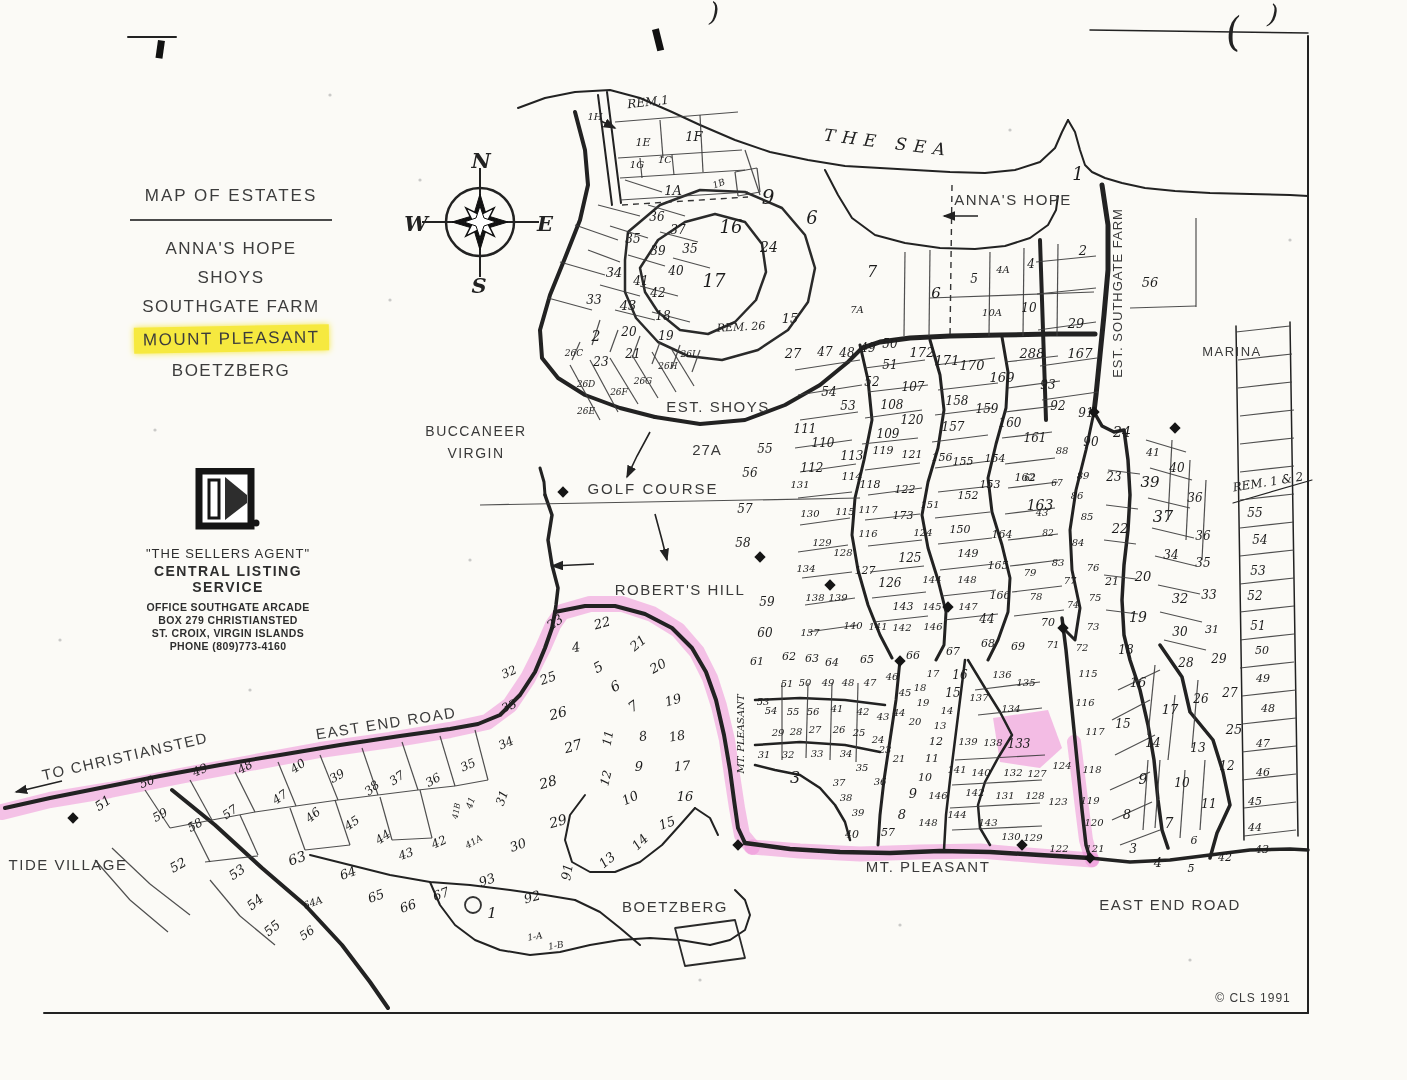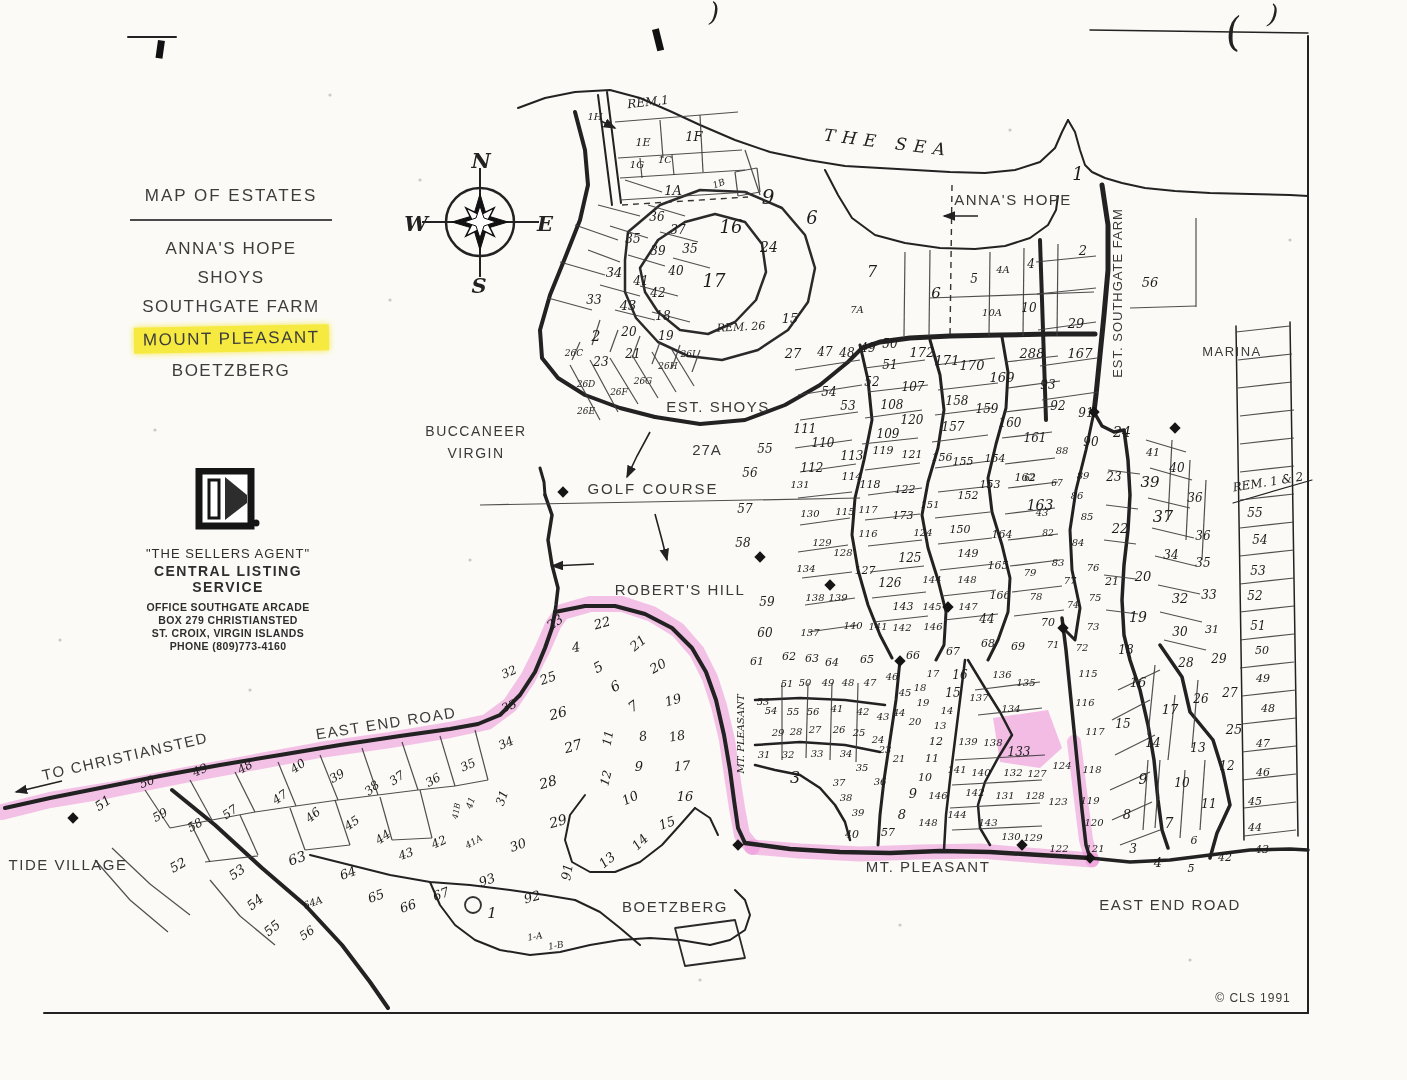--- a/index.html
+++ b/index.html
@@ -609,21 +609,21 @@
     <span class="lot" style="left: 933px; top: 674px; font-size: 10px; transform: translate(-50%, -50%) rotate(0deg);">17</span>
     <span class="lot" style="left: 920px; top: 688px; font-size: 10px; transform: translate(-50%, -50%) rotate(0deg);">18</span>
     <span class="lot" style="left: 923px; top: 703px; font-size: 10px; transform: translate(-50%, -50%) rotate(0deg);">19</span>
     <span class="lot" style="left: 915px; top: 722px; font-size: 10px; transform: translate(-50%, -50%) rotate(0deg);">20</span>
     <span class="lot" style="left: 1002px; top: 675px; font-size: 10px; transform: translate(-50%, -50%) rotate(0deg);">136</span>
     <span class="lot" style="left: 1026px; top: 683px; font-size: 10px; transform: translate(-50%, -50%) rotate(0deg);">135</span>
     <span class="lot" style="left: 979px; top: 698px; font-size: 10px; transform: translate(-50%, -50%) rotate(0deg);">137</span>
     <span class="lot" style="left: 1011px; top: 709px; font-size: 10px; transform: translate(-50%, -50%) rotate(0deg);">134</span>
     <span class="lot" style="left: 968px; top: 742px; font-size: 10px; transform: translate(-50%, -50%) rotate(0deg);">139</span>
     <span class="lot" style="left: 993px; top: 743px; font-size: 10px; transform: translate(-50%, -50%) rotate(0deg);">138</span>
-    <span class="lot" style="left: 1019px; top: 744px; font-size: 12px; transform: translate(-50%, -50%) rotate(0deg); margin-top: 8px;">133</span>
+    <span class="lot" style="left: 1019px; top: 744px; font-size: 12px; transform: translate(-50%, -50%) rotate(0deg);">133</span>
     <span class="lot" style="left: 957px; top: 770px; font-size: 10px; transform: translate(-50%, -50%) rotate(0deg);">141</span>
     <span class="lot" style="left: 981px; top: 773px; font-size: 10px; transform: translate(-50%, -50%) rotate(0deg);">140</span>
     <span class="lot" style="left: 1013px; top: 773px; font-size: 10px; transform: translate(-50%, -50%) rotate(0deg);">132</span>
     <span class="lot" style="left: 1037px; top: 774px; font-size: 10px; transform: translate(-50%, -50%) rotate(0deg);">127</span>
     <span class="lot" style="left: 975px; top: 793px; font-size: 10px; transform: translate(-50%, -50%) rotate(0deg);">142</span>
     <span class="lot" style="left: 1005px; top: 796px; font-size: 10px; transform: translate(-50%, -50%) rotate(0deg);">131</span>
     <span class="lot" style="left: 1035px; top: 796px; font-size: 10px; transform: translate(-50%, -50%) rotate(0deg);">128</span>
     <span class="lot" style="left: 938px; top: 796px; font-size: 10px; transform: translate(-50%, -50%) rotate(0deg);">146</span>
     <span class="lot" style="left: 957px; top: 815px; font-size: 10px; transform: translate(-50%, -50%) rotate(0deg);">144</span>
     <span class="lot" style="left: 988px; top: 823px; font-size: 10px; transform: translate(-50%, -50%) rotate(0deg);">143</span>

